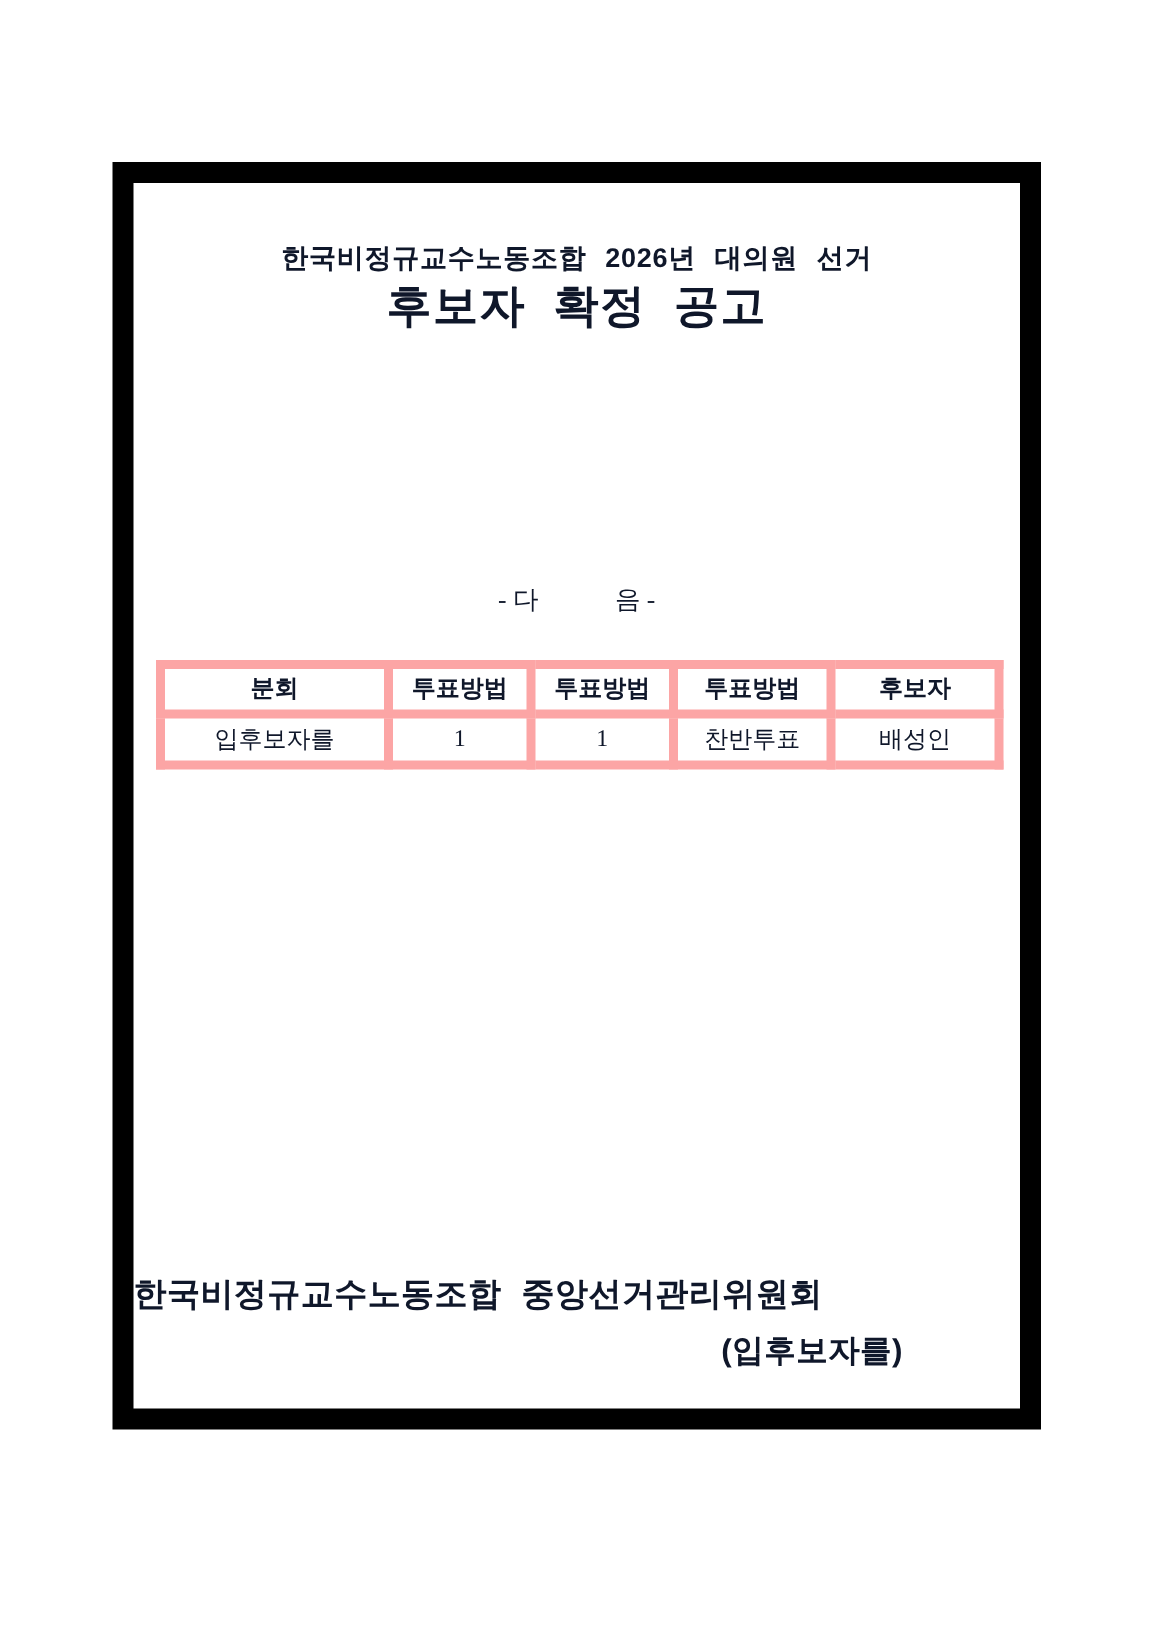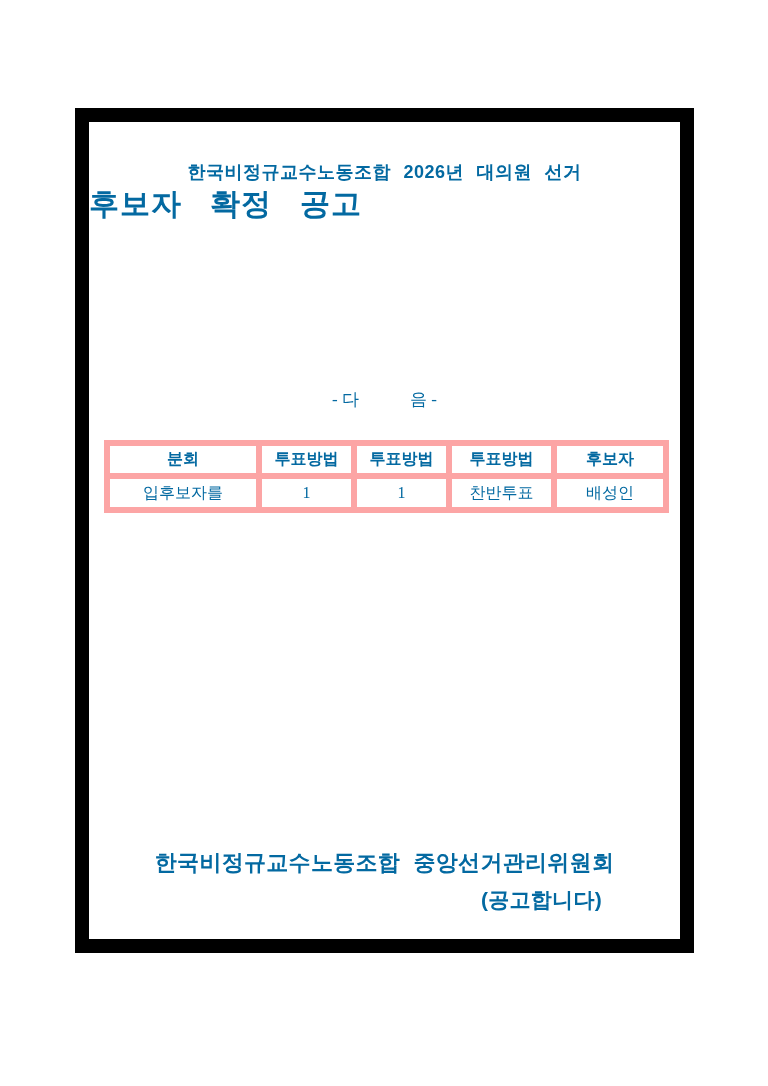--- a/index.html
+++ b/index.html
@@ -6,21 +6,21 @@
     margin: 0;
     padding: 0;
     background: #ffffff;
   }
   .page {
     position: relative;
     width: 768px;
     height: 1086px;
     background: #ffffff;
     overflow: hidden;
-    color: #0369a1;
+    color: #0f172a;
     font-family: "Liberation Serif", serif;
   }
   .doc-frame {
     position: absolute;
     left: 75px;
     top: 108px;
     width: 619px;
     height: 845px;
     box-sizing: border-box;
     border: 14px solid #000000;
@@ -37,21 +37,22 @@
     font-size: 18px;
     letter-spacing: 0.5px;
     word-spacing: 7px;
     white-space: nowrap;
   }
   .title-line2 {
     position: absolute;
     top: 62px;
     left: 0;
     width: 100%;
-    font-family: Liberation Mono, monospace;
+    text-align: center;
+    font-family: Liberation Sans, sans-serif;
     font-weight: bold;
     font-size: 30px;
     letter-spacing: 1px;
     word-spacing: 9px;
     white-space: nowrap;
   }
   .body-par {
     position: absolute;
     top: 164px;
     left: 13px;
@@ -106,21 +107,20 @@
     text-align: center;
     font-size: 18px;
     letter-spacing: 0.5px;
     word-spacing: 3px;
   }
   .issuer-line {
     position: absolute;
     top: 726px;
     left: 0;
     width: 100%;
-    text-align: center;
     font-family: "Liberation Sans", sans-serif;
     font-weight: bold;
     font-size: 22px;
     letter-spacing: 0.3px;
     word-spacing: 7px;
     white-space: nowrap;
   }
   .seal-note {
     position: absolute;
     top: 764px;
@@ -168,16 +168,16 @@
           <td>1</td>
           <td>찬반투표</td>
           <td>배성인</td>
         </tr>
       </tbody>
     </table>
 
 
     <div class="issuer-line">한국비정규교수노동조합 중앙선거관리위원회</div>
 
-    <div class="seal-note">(공고합니다)</div>
+    <div class="seal-note">(입후보자를)</div>
 
   </div>
 </div>
 
 </body></html>

